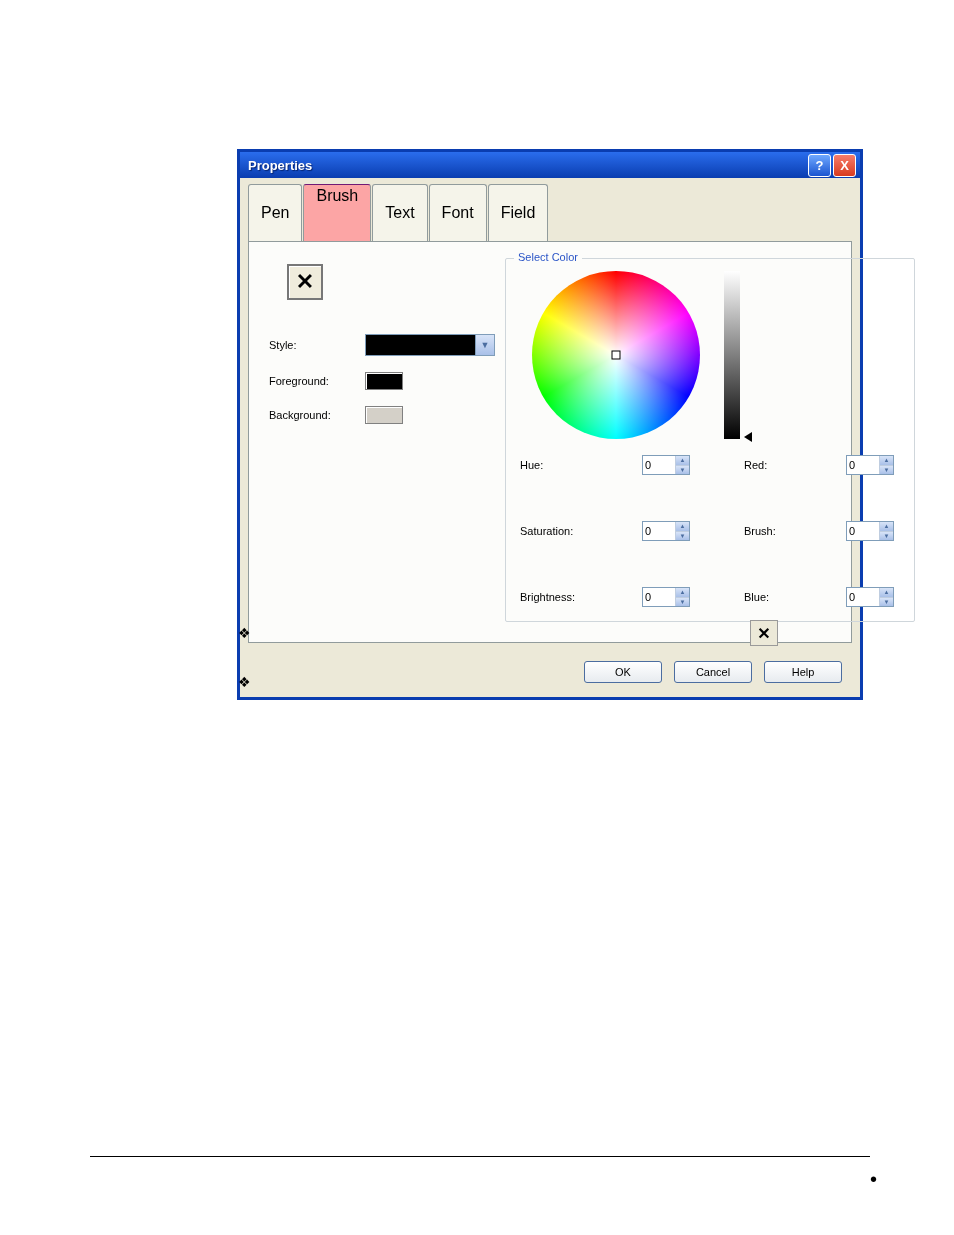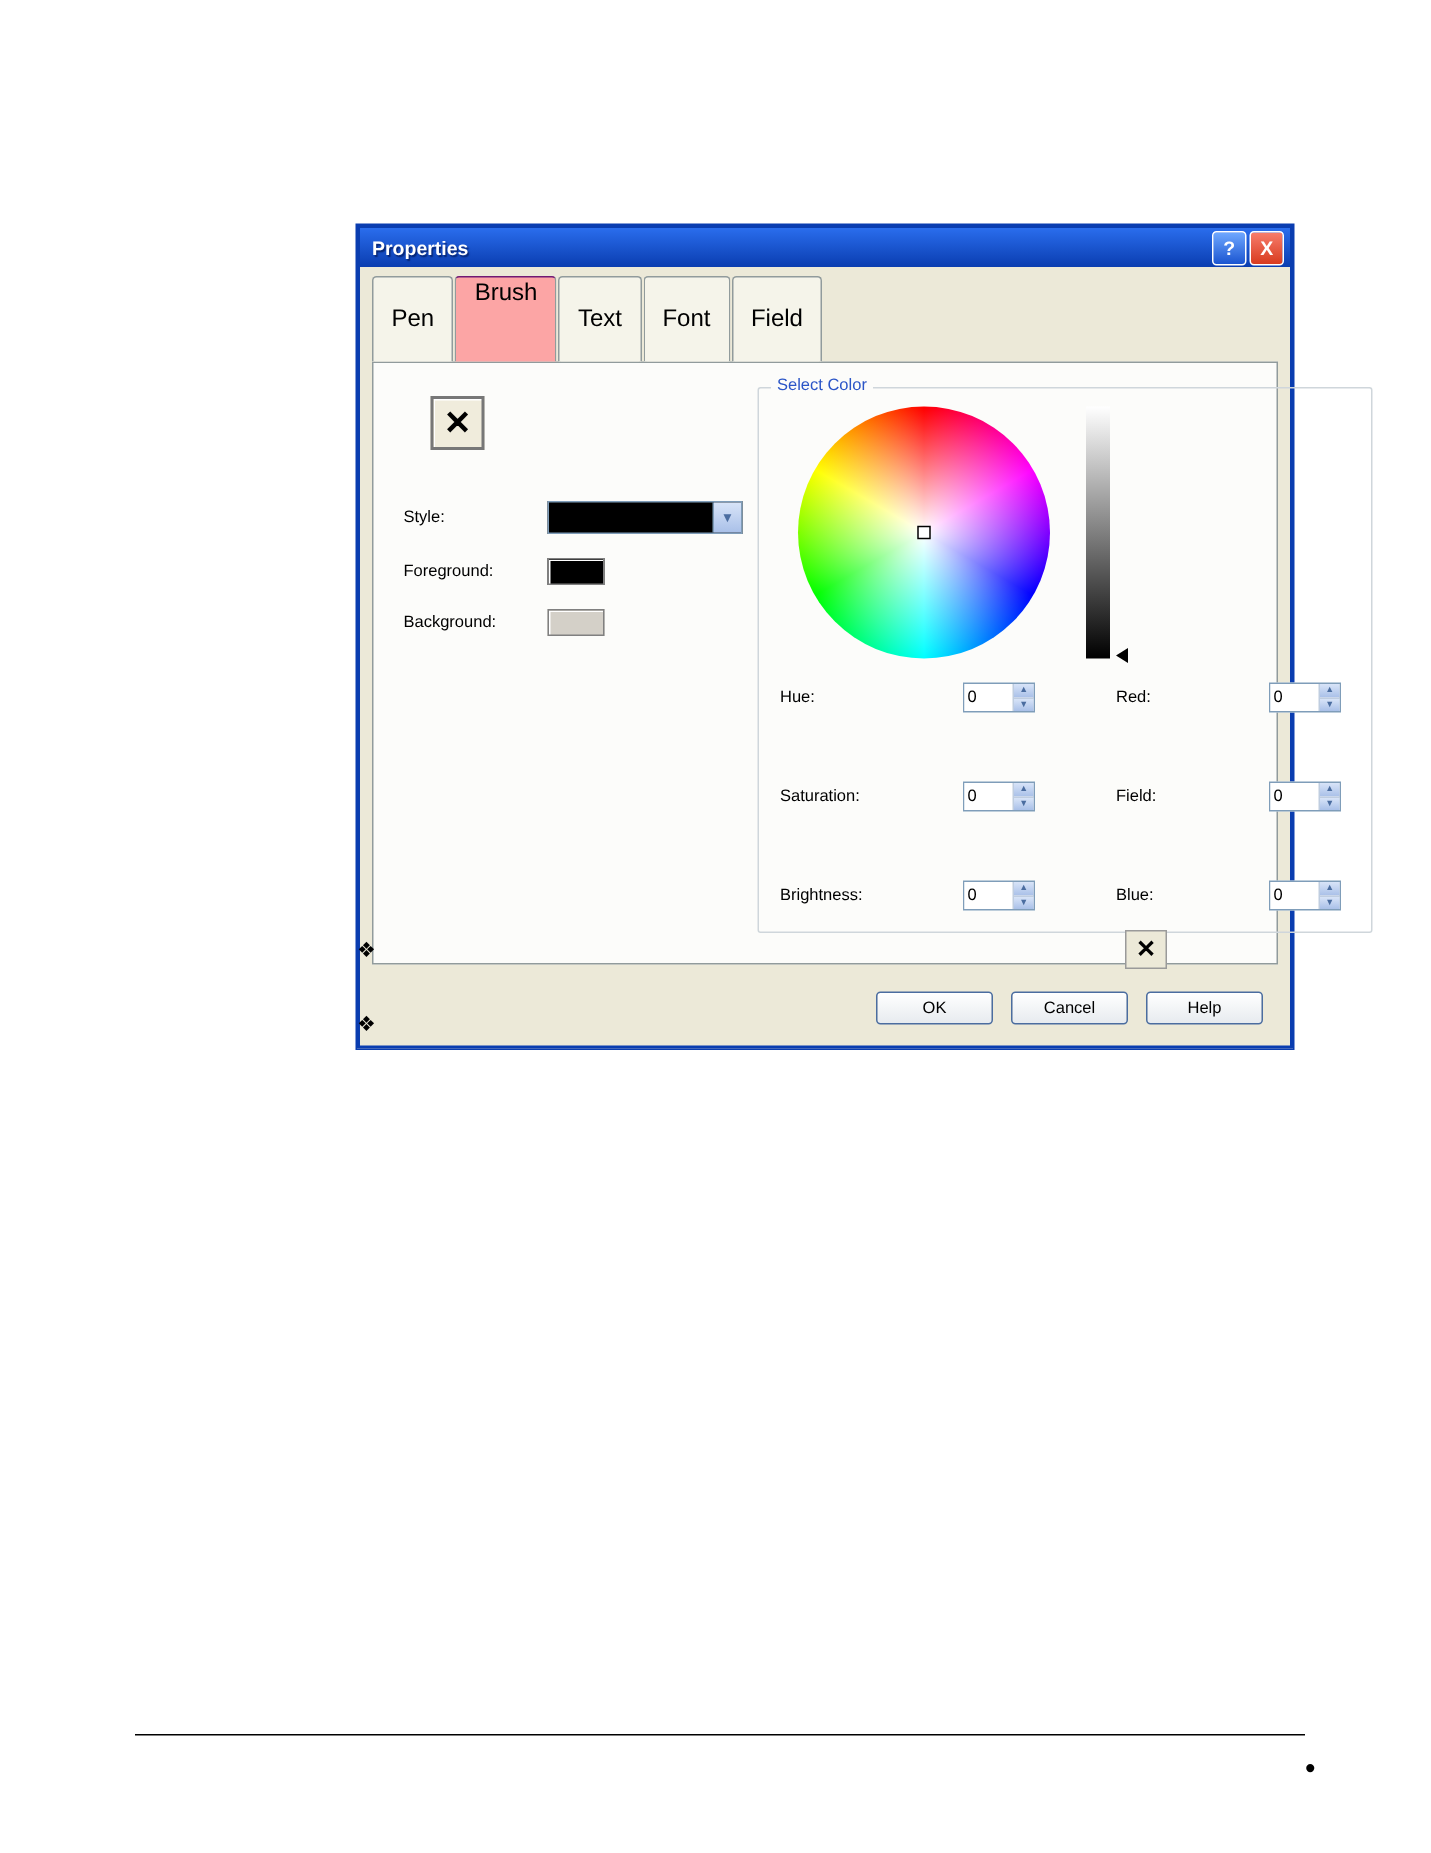--- a/index.html
+++ b/index.html
@@ -357,21 +357,21 @@
           </div>
 
           <span>Saturation:</span>
           <div class="spin">
             <input value="0" style="">
             <div class="arrows">
                 <div>▲</div>
                 <div>▼</div>
               </div>
           </div>
-          <span>Field:</span>
+          <span>Brush:</span>
           <div class="spin">
             <input value="0" style="">
             <div class="arrows">
                 <div>▲</div>
                 <div>▼</div>
               </div>
           </div>
 
           <span>Brightness:</span>
           <div class="spin">

